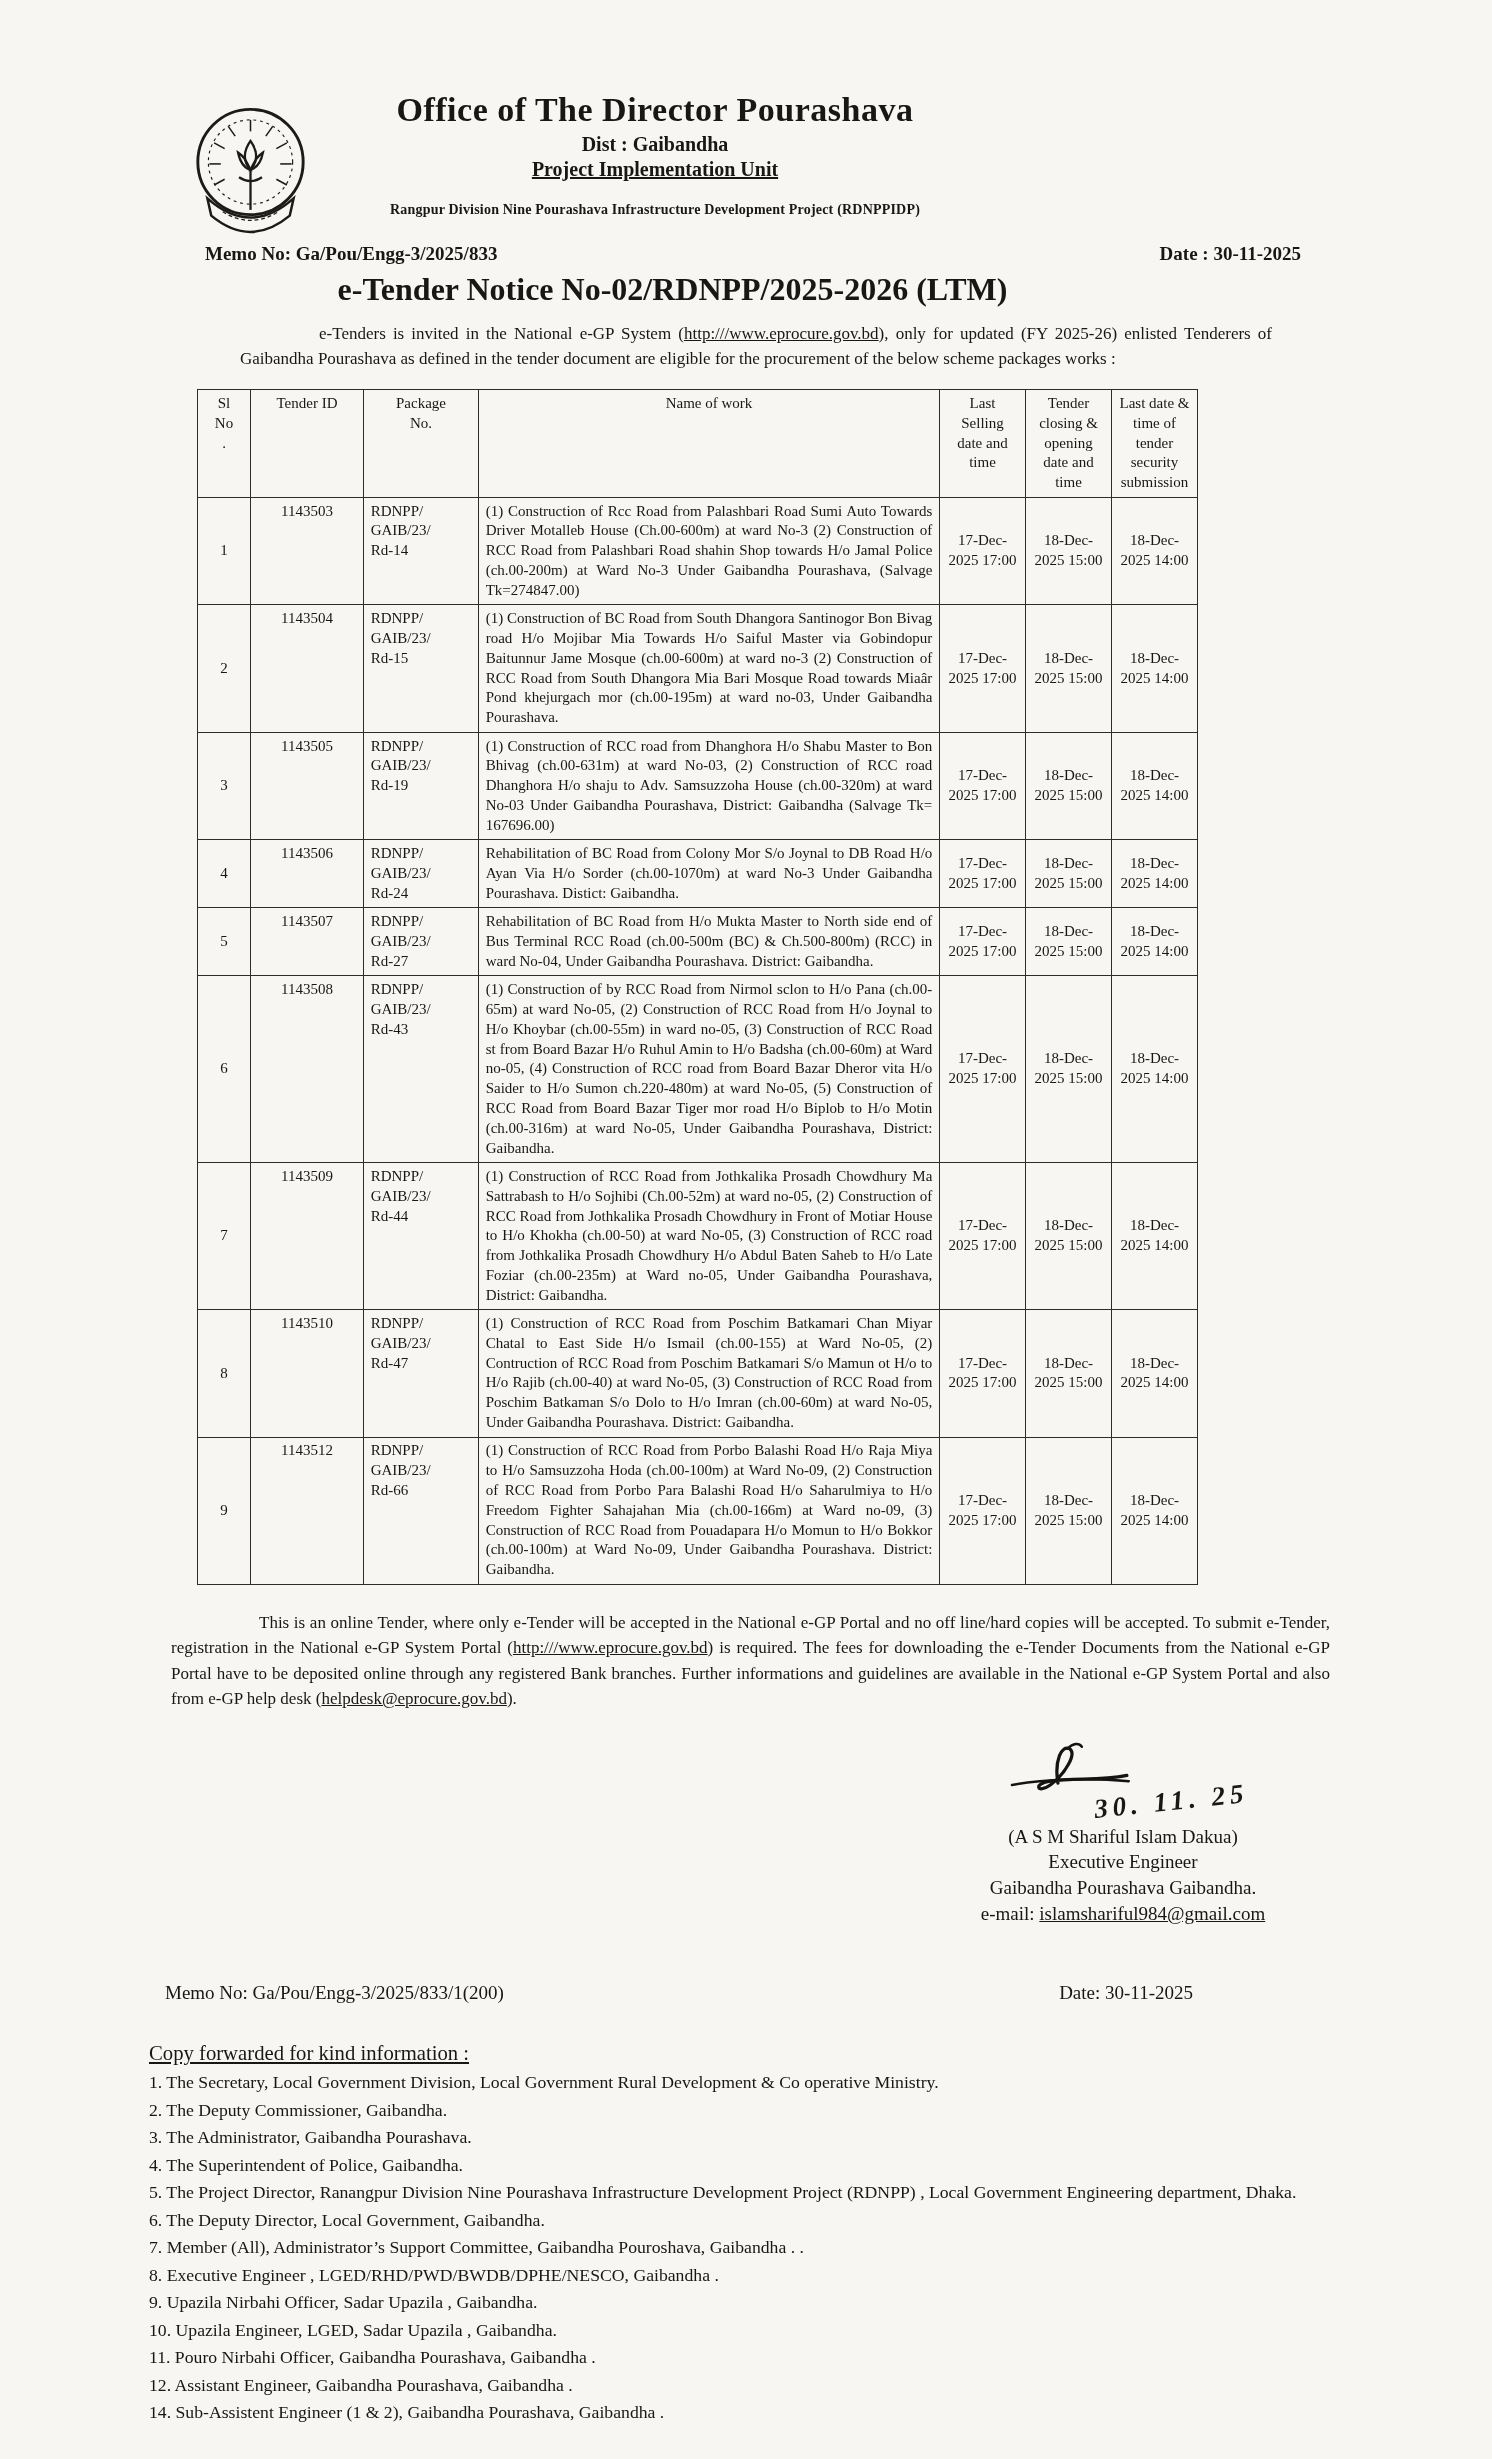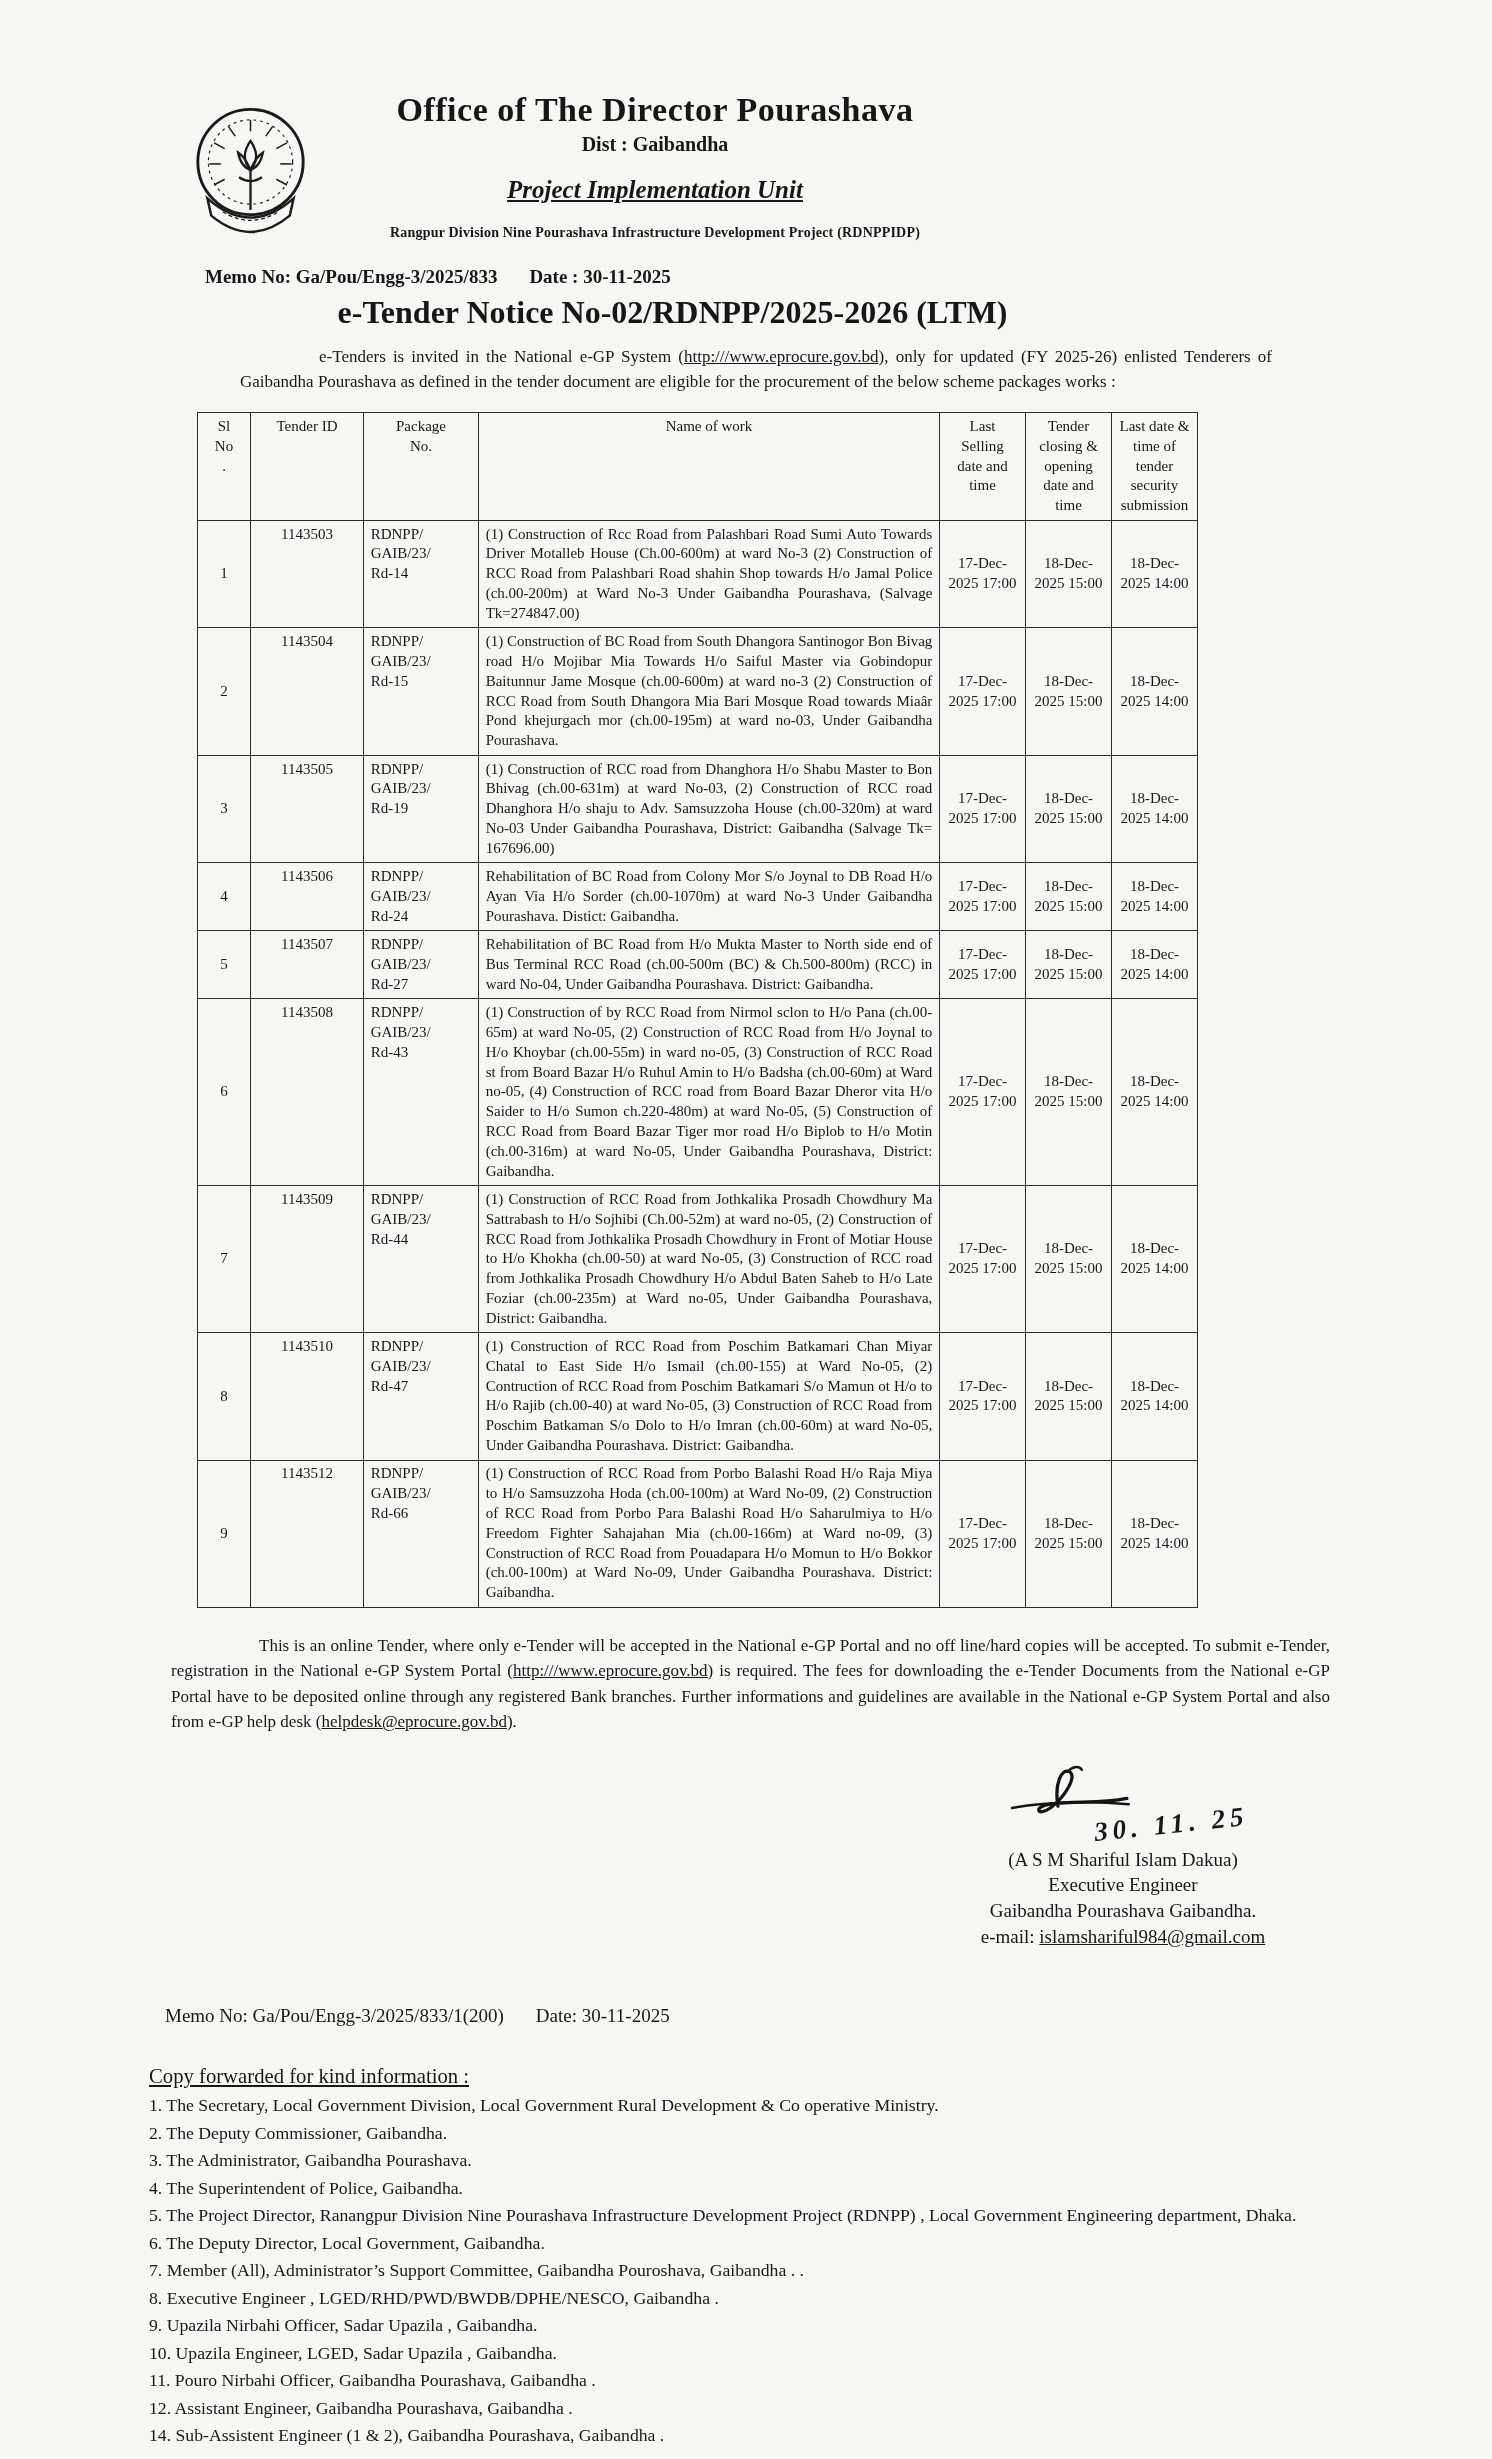--- a/index.html
+++ b/index.html
@@ -12,24 +12,24 @@
     font-family:"Liberation Serif","DejaVu Serif",serif;
     overflow:hidden;
     box-sizing:border-box;
   }
   .link{text-decoration:underline;}
   
   .header{position:relative;margin:91px 317px 0 134px;text-align:center;}
   .logo{position:absolute;left:60px;top:1.9px;}
   .office-title{font-size:34px;font-weight:bold;letter-spacing:0.5px;}
   .district{font-size:20px;font-weight:bold;margin-top:3.8px;}
-  .unit{font-size:25px;font-weight:bold;text-decoration:underline;margin-top:20px;font-style:italic;}
+  .unit{font-size:20px;font-weight:bold;text-decoration:underline;margin-top:2px;}
   .project{font-size:14px;font-weight:bold;margin-top:21px;letter-spacing:0.2px;}
   
-  .memo-row{display:flex;font-size:19px;font-weight:bold;gap:32px;}
+  .memo-row{display:flex;justify-content:space-between;font-size:19px;font-weight:bold;gap:32px;}
   .memo1{margin:25px 192px 0 205px;}
   .memo2{margin:56px 300px 0 165px;font-weight:normal;}
   .memo2 .m-left{font-size:19px;}
   .memo2 .m-right{font-size:19px;}
   
   .notice-title{margin:5.8px 0 0 240px;width:865px;text-align:center;
     font-size:32px;font-weight:bold;text-decoration-thickness:2.9px;}
   
   .intro{margin:13.4px 221px 0 240px;font-size:17px;line-height:1.5;text-indent:79px;text-align:justify;}
   

